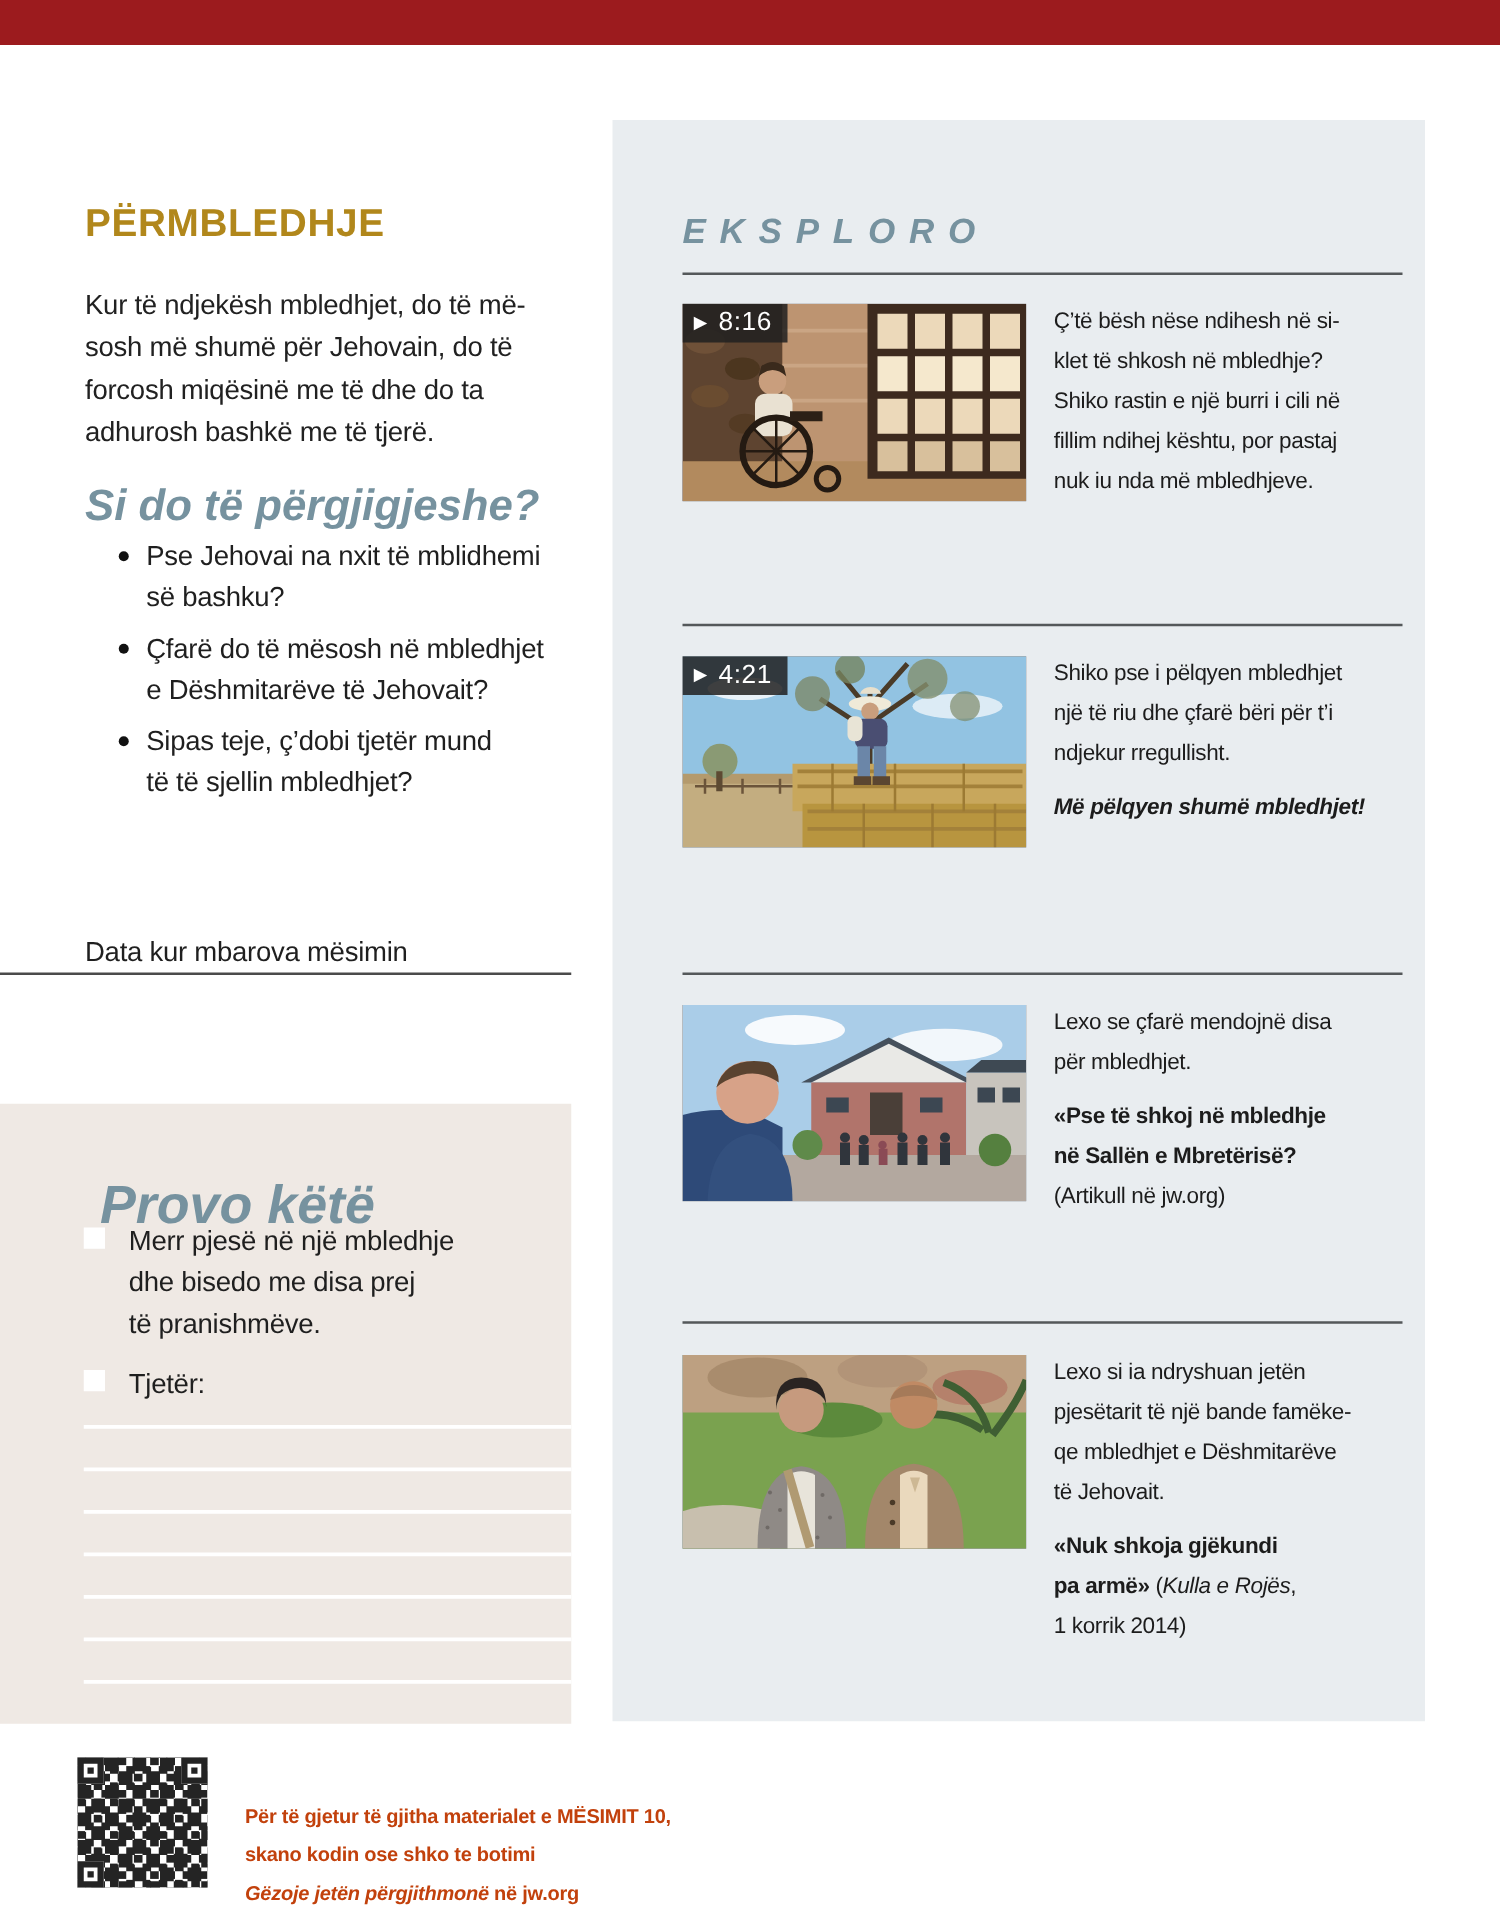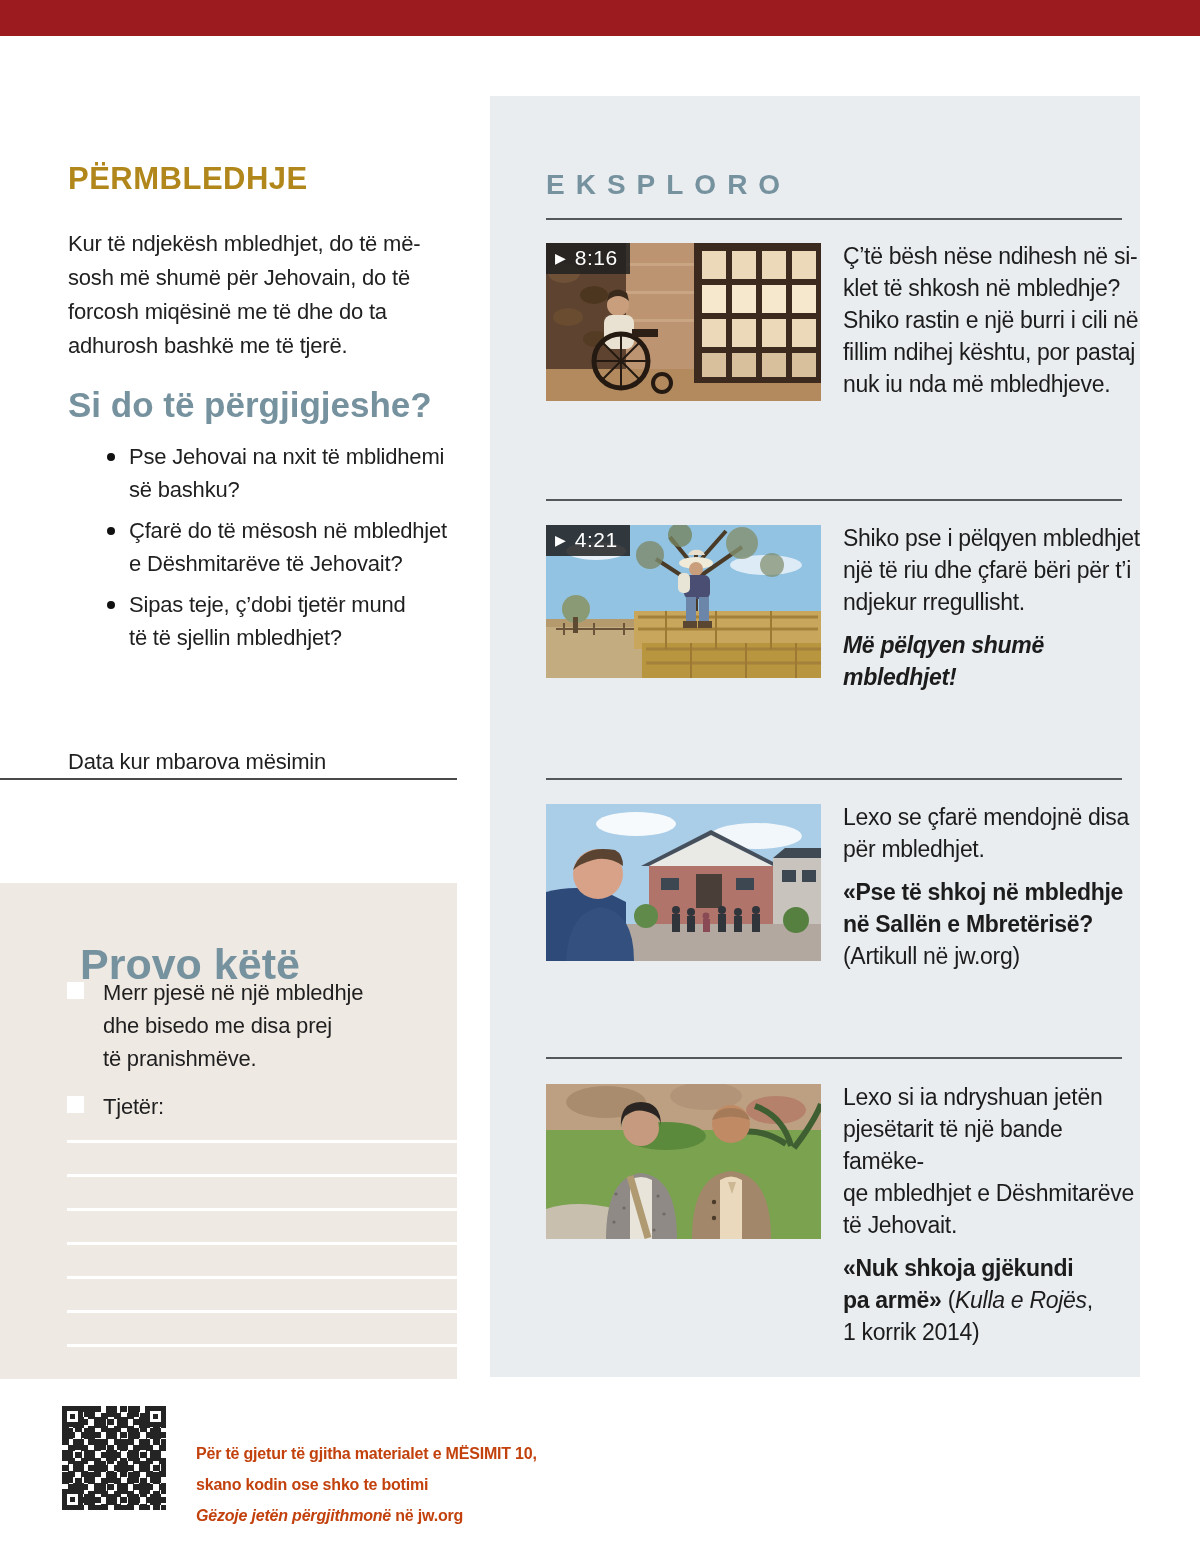--- a/index.html
+++ b/index.html
@@ -9,23 +9,23 @@
   }
   .abs{position:absolute;}
   .ml{white-space:pre-line;}
 
   
   .topbar{left:0;top:0;width:1200px;height:36px;background:#9c1b1e;}
 
   
   .h-gold{left:68px;top:140px;font-size:31px;font-weight:bold;color:#b1871b;letter-spacing:.5px;}
   .intro{left:68px;top:205px;width:410px;font-size:22px;line-height:34px;letter-spacing:-.2px;color:#212121;}
-  .h-slate{font-weight:bold;color:#76929f;}
+  .h-slate{font-weight:bold;color:#76929f;font-style:italic;}
   .q-title{left:68px;top:356px;font-size:35px;}
-  ul.qlist{left:68px;top:428px;width:420px;margin:12px;padding:0;list-style:none;}
+  ul.qlist{left:68px;top:428px;width:420px;margin:0;padding:0;list-style:none;}
   ul.qlist li{position:relative;padding-left:49px;font-size:22px;line-height:33px;letter-spacing:-.2px;margin-bottom:8px;}
   ul.qlist li::before{content:"";position:absolute;left:27px;top:13px;width:8px;height:8px;border-radius:50%;background:#111;}
 
   .hr-left{left:0;top:778px;width:457px;height:2px;background:#4a4a4a;}
   .date-label{left:68px;top:749px;font-size:22px;letter-spacing:-.2px;}
 
   
   .beige{left:0;top:883px;width:457px;height:496px;background:#efe9e4;}
   .try-title{left:80px;top:904px;font-size:43px;}
   .cbox{width:17px;height:17px;background:#ffffff;}
@@ -35,21 +35,21 @@
   .task1{top:976px;}
   .task2{top:1090px;}
   .wline{left:67px;width:390px;height:3px;background:#ffffff;}
 
   
   .gray{left:490px;top:96px;width:650px;height:1281px;background:#e9edf0;}
   .explore-title{left:546px;top:146px;font-size:28px;letter-spacing:11px;}
   .hr-g{left:546px;width:576px;height:2px;background:#54585a;}
   .thumb{left:546px;width:275px;overflow:hidden;background:#888;}
   .thumb svg{display:block;}
-  .itext{left:843px;width:300px;font-size:23px;line-height:32px;letter-spacing:-.3px;color:#1c1c1c;}
+  .itext{left:843px;width:300px;font-size:18px;line-height:32px;letter-spacing:-.3px;color:#1c1c1c;}
   .hl{margin-top:11px;font-weight:bold;font-style:italic;}
   .quote{margin-top:11px;}
   .quote .qb{font-weight:bold;}
   .badge{position:absolute;left:0;top:0;display:flex;align-items:center;gap:9px;
     background:rgba(32,32,32,.85);color:#fff;padding:3px 12px 4px 9px;}
   .badge .tri{font-family:"DejaVu Sans", sans-serif;font-size:14px;line-height:1;}
   .badge .dur{font-size:21px;letter-spacing:.5px;}
 
   
   .qr{left:62px;top:1406px;width:104px;height:104px;background:#ffffff;}

